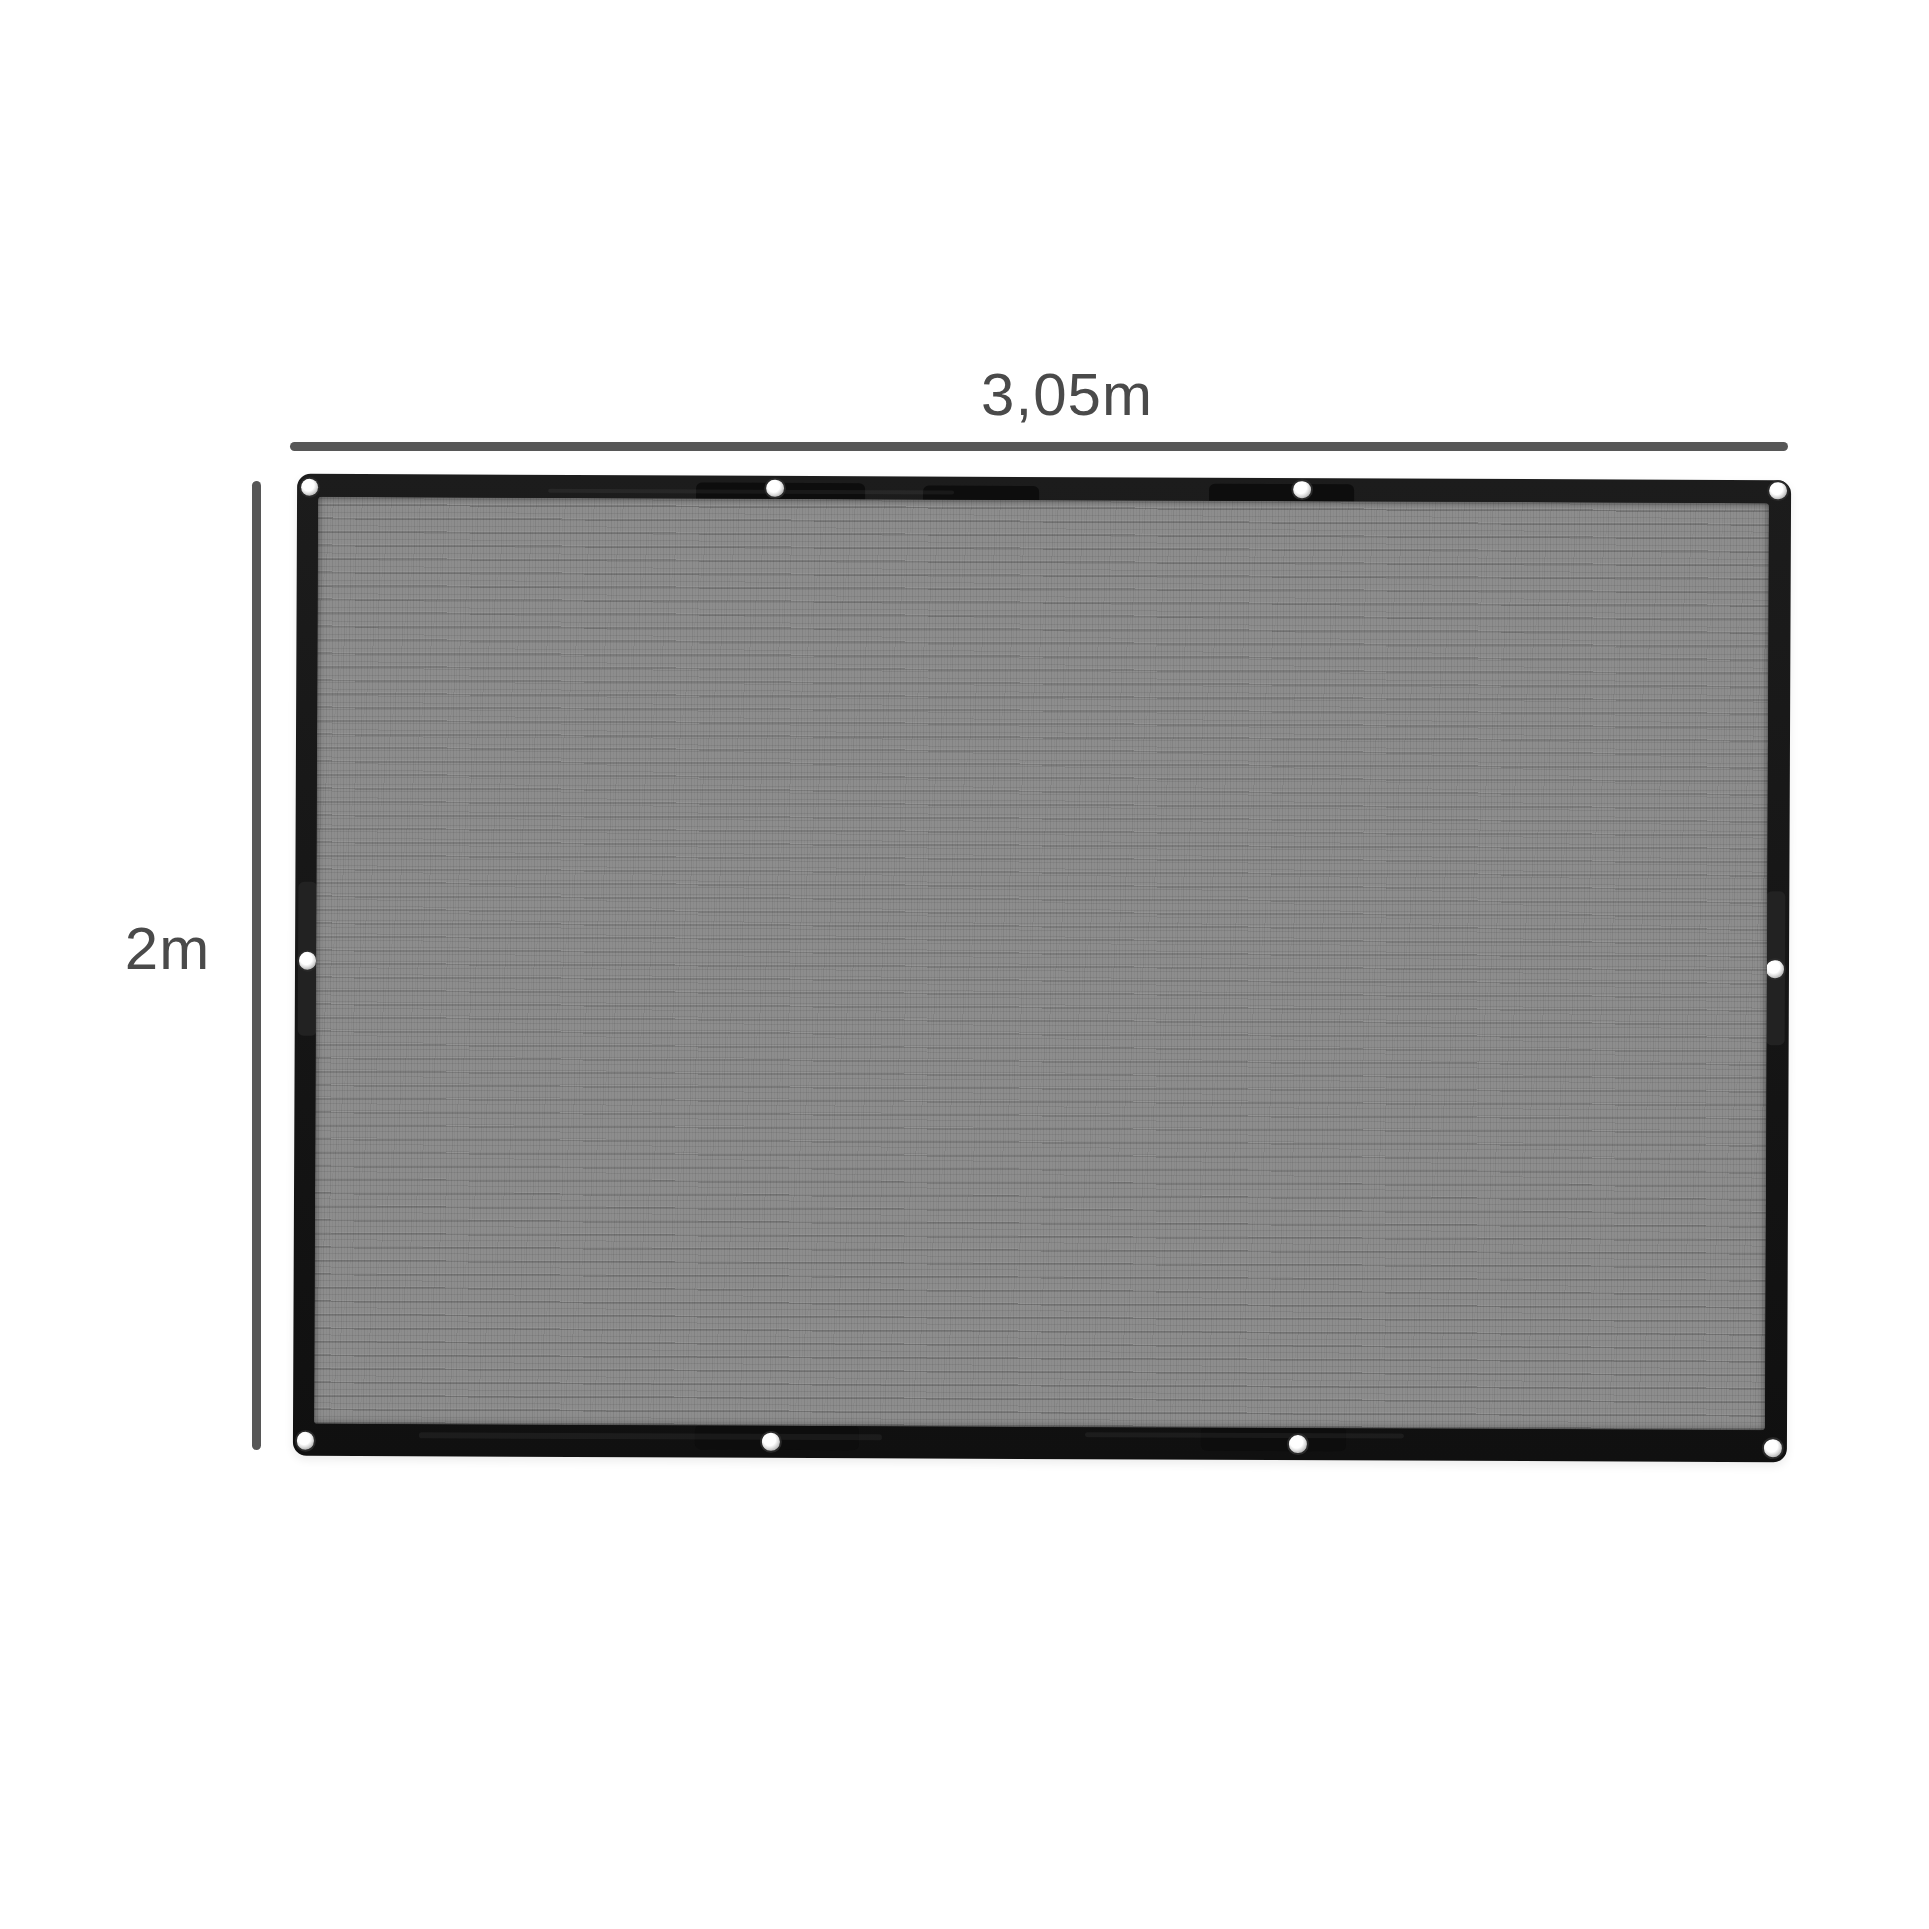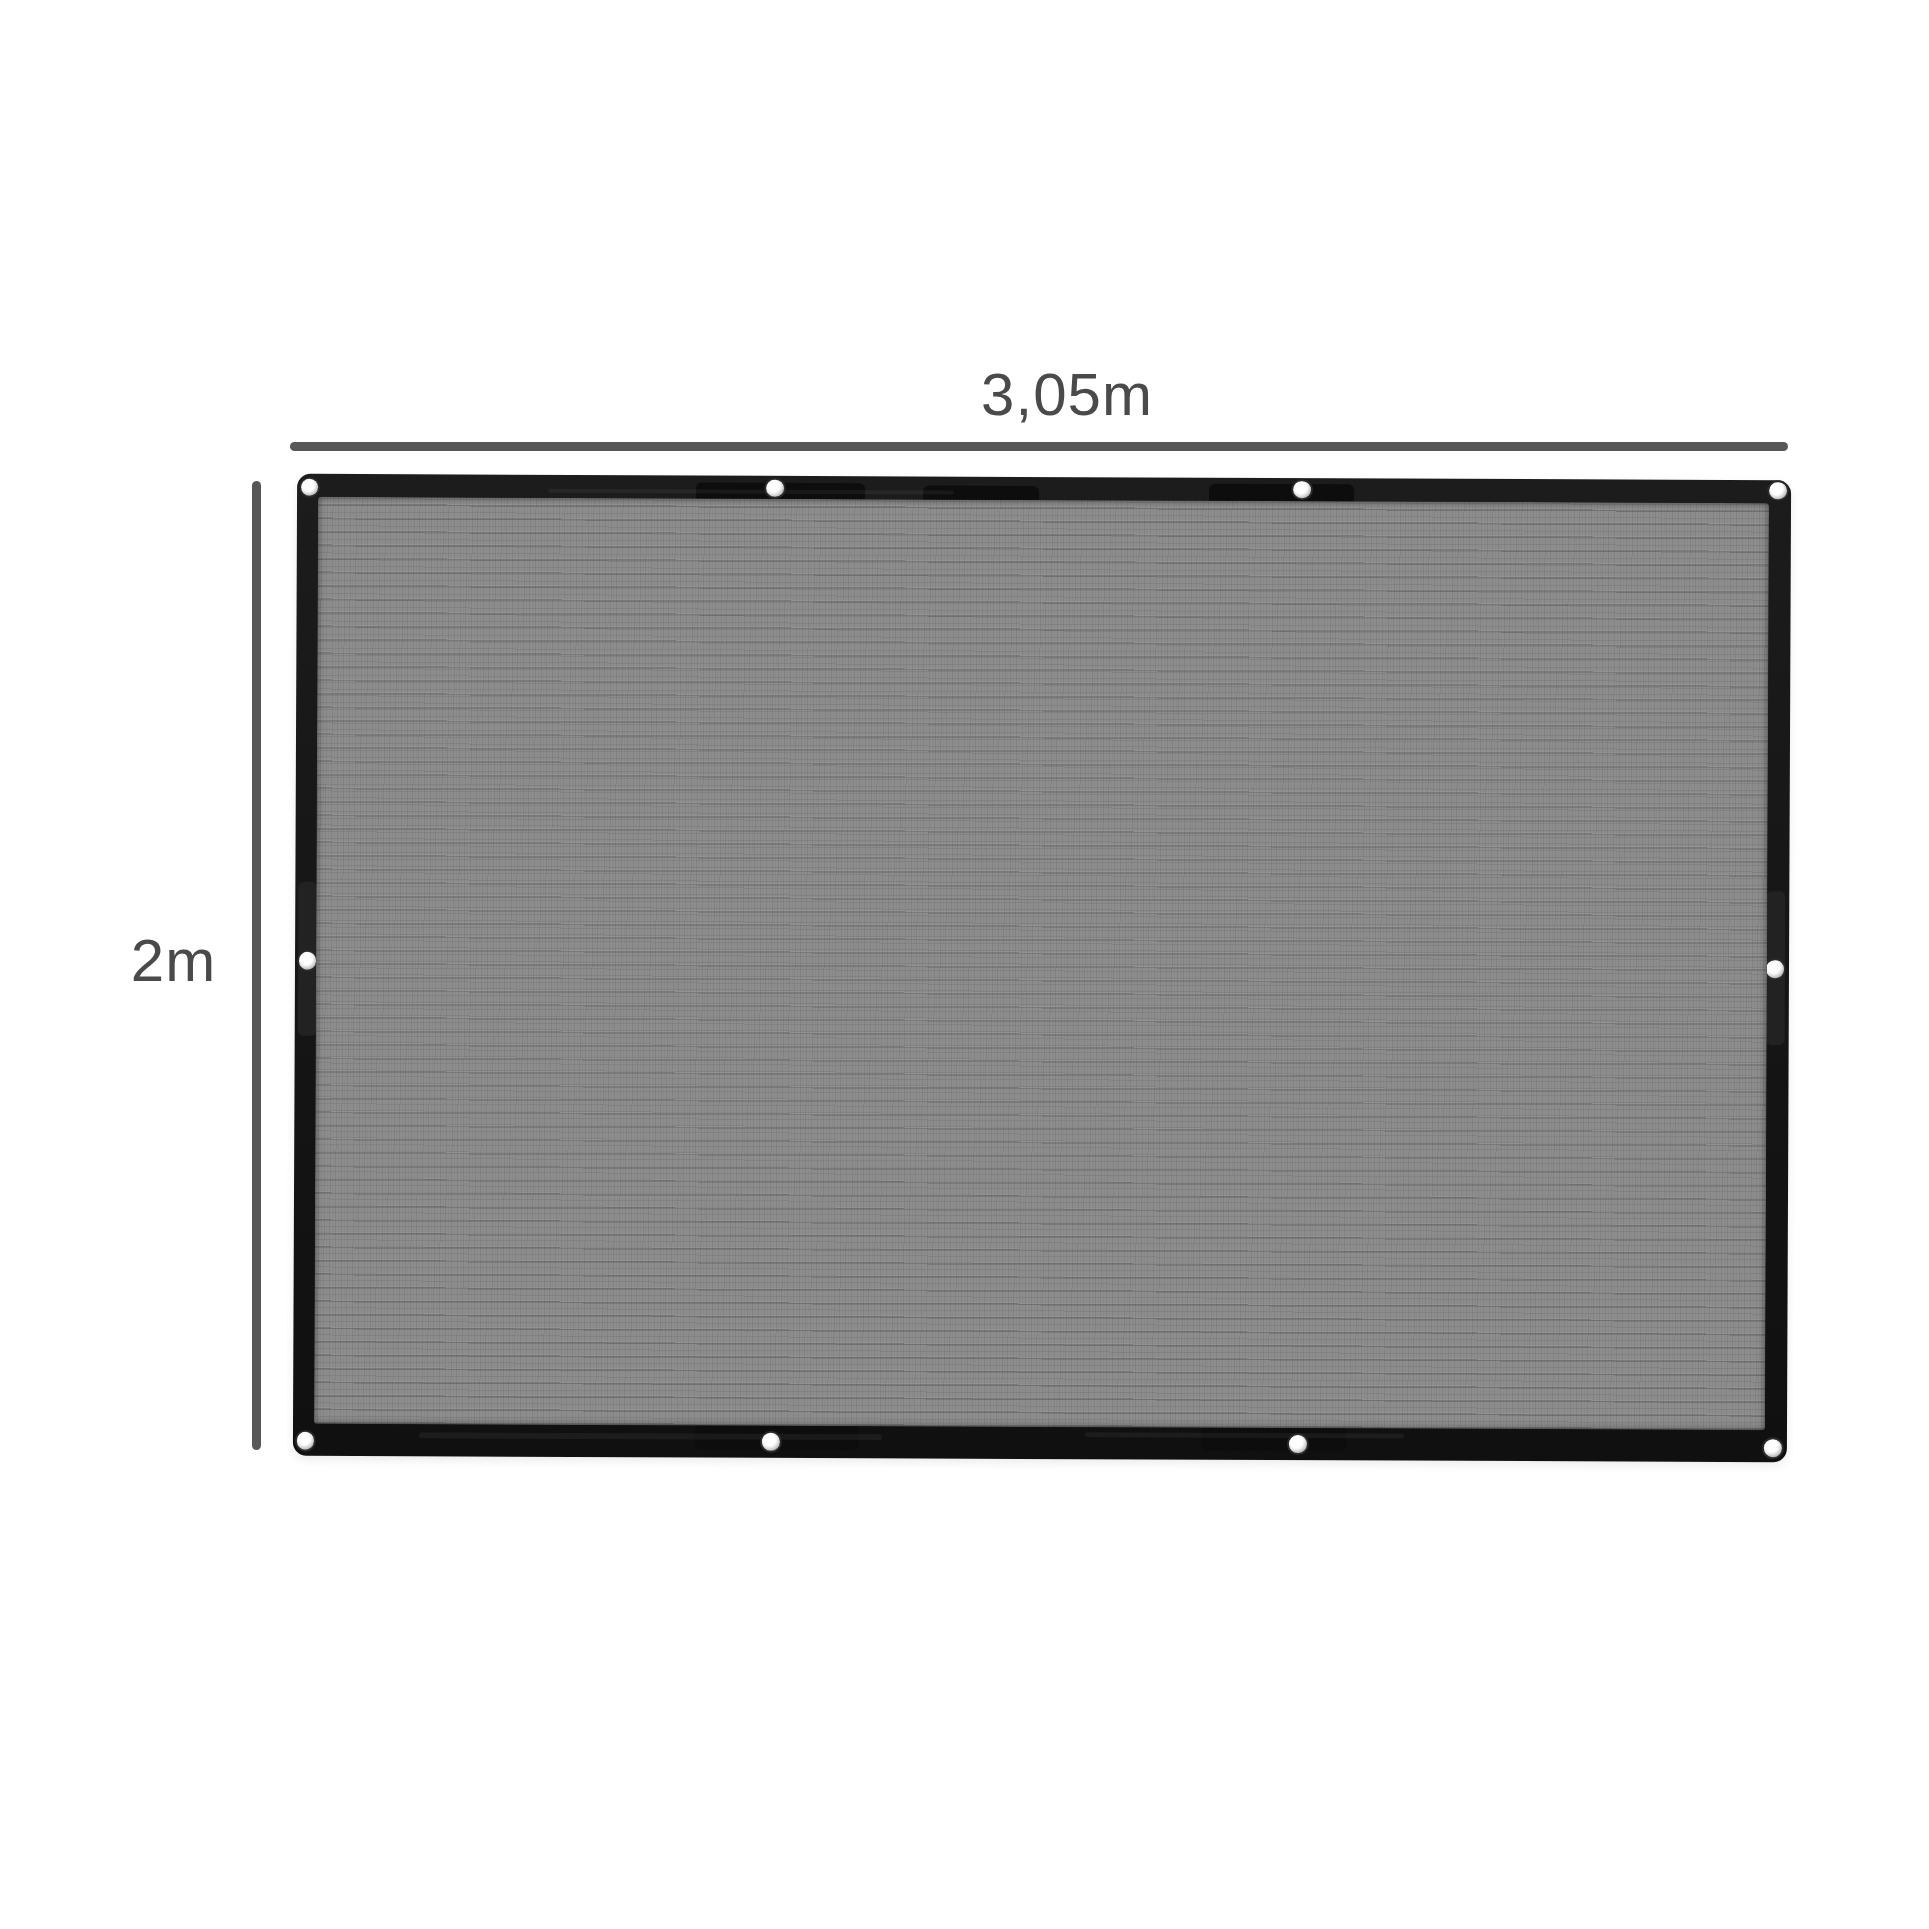--- a/index.html
+++ b/index.html
@@ -24,21 +24,21 @@
   .dim-label{
     position:absolute;
     color:var(--text);
     font-size:60px;
     line-height:60px;
     font-weight:400;
     text-align:center;
     letter-spacing:1px;
   }
   .dim-label.width{left:874px;top:365px;width:386px;}
-  .dim-label.height{left:77px;top:919px;width:193px;margin-top:12px;}
+  .dim-label.height{left:71px;top:919px;width:193px;}
 
   .dim-line{position:absolute;background:var(--line);border-radius:4.8px;}
   .dim-line.horizontal{left:290px;top:442px;width:1498px;height:8.7px;}
   .dim-line.vertical{left:252px;top:481px;width:8.7px;height:969px;}
 
   
   .screen{
     position:absolute;
     left:295px;top:477px;
     width:1494px;height:982px;

